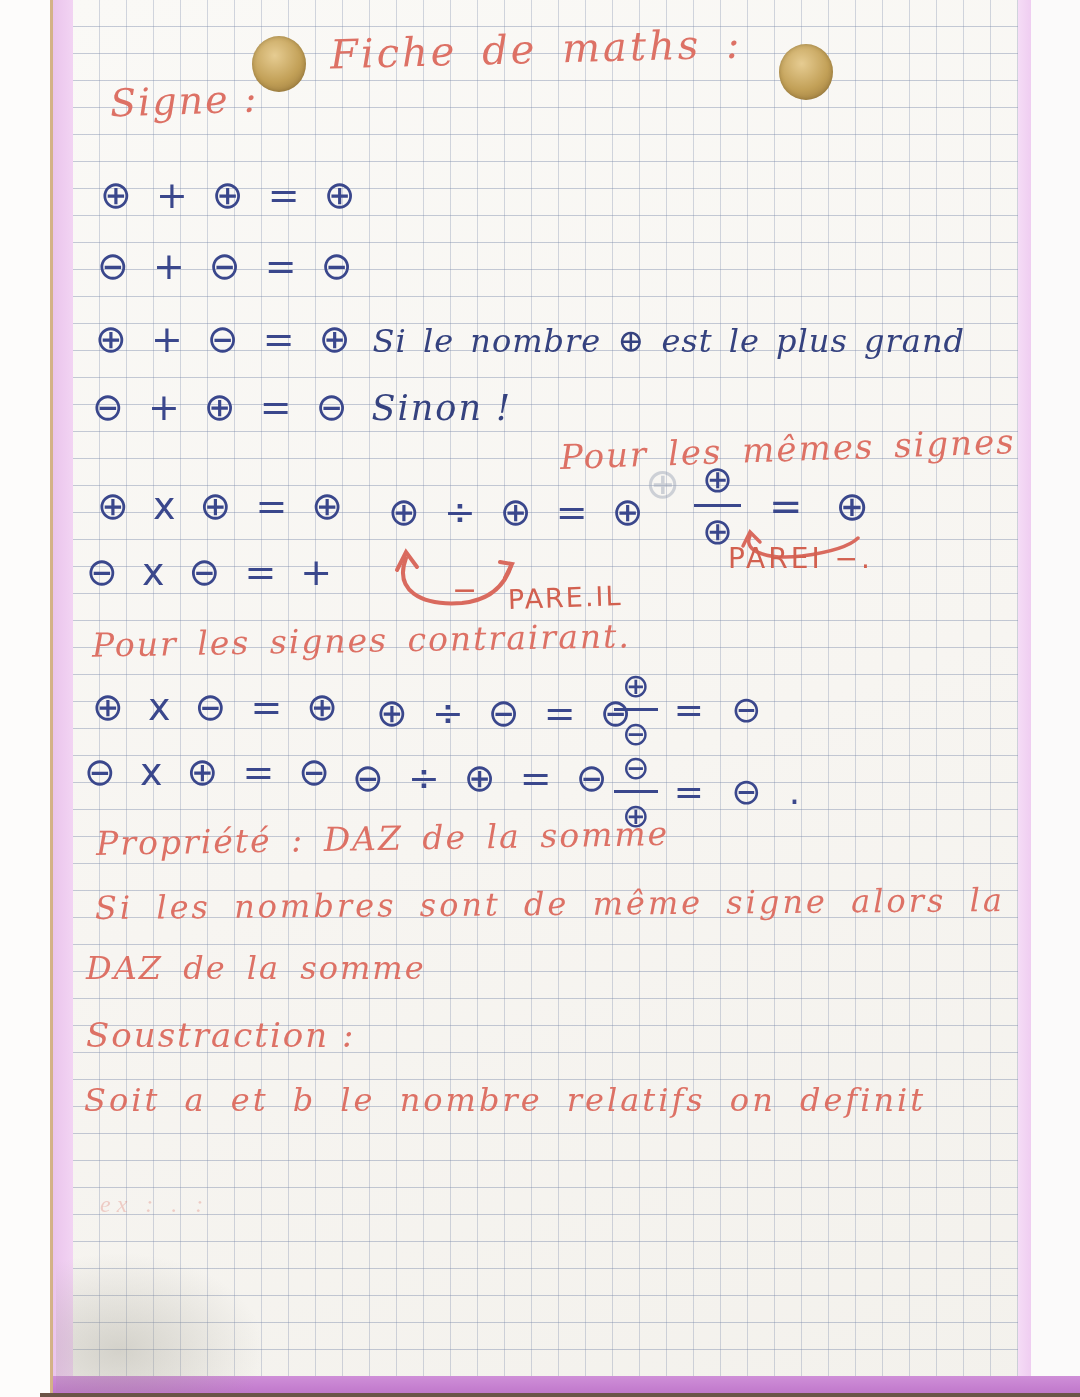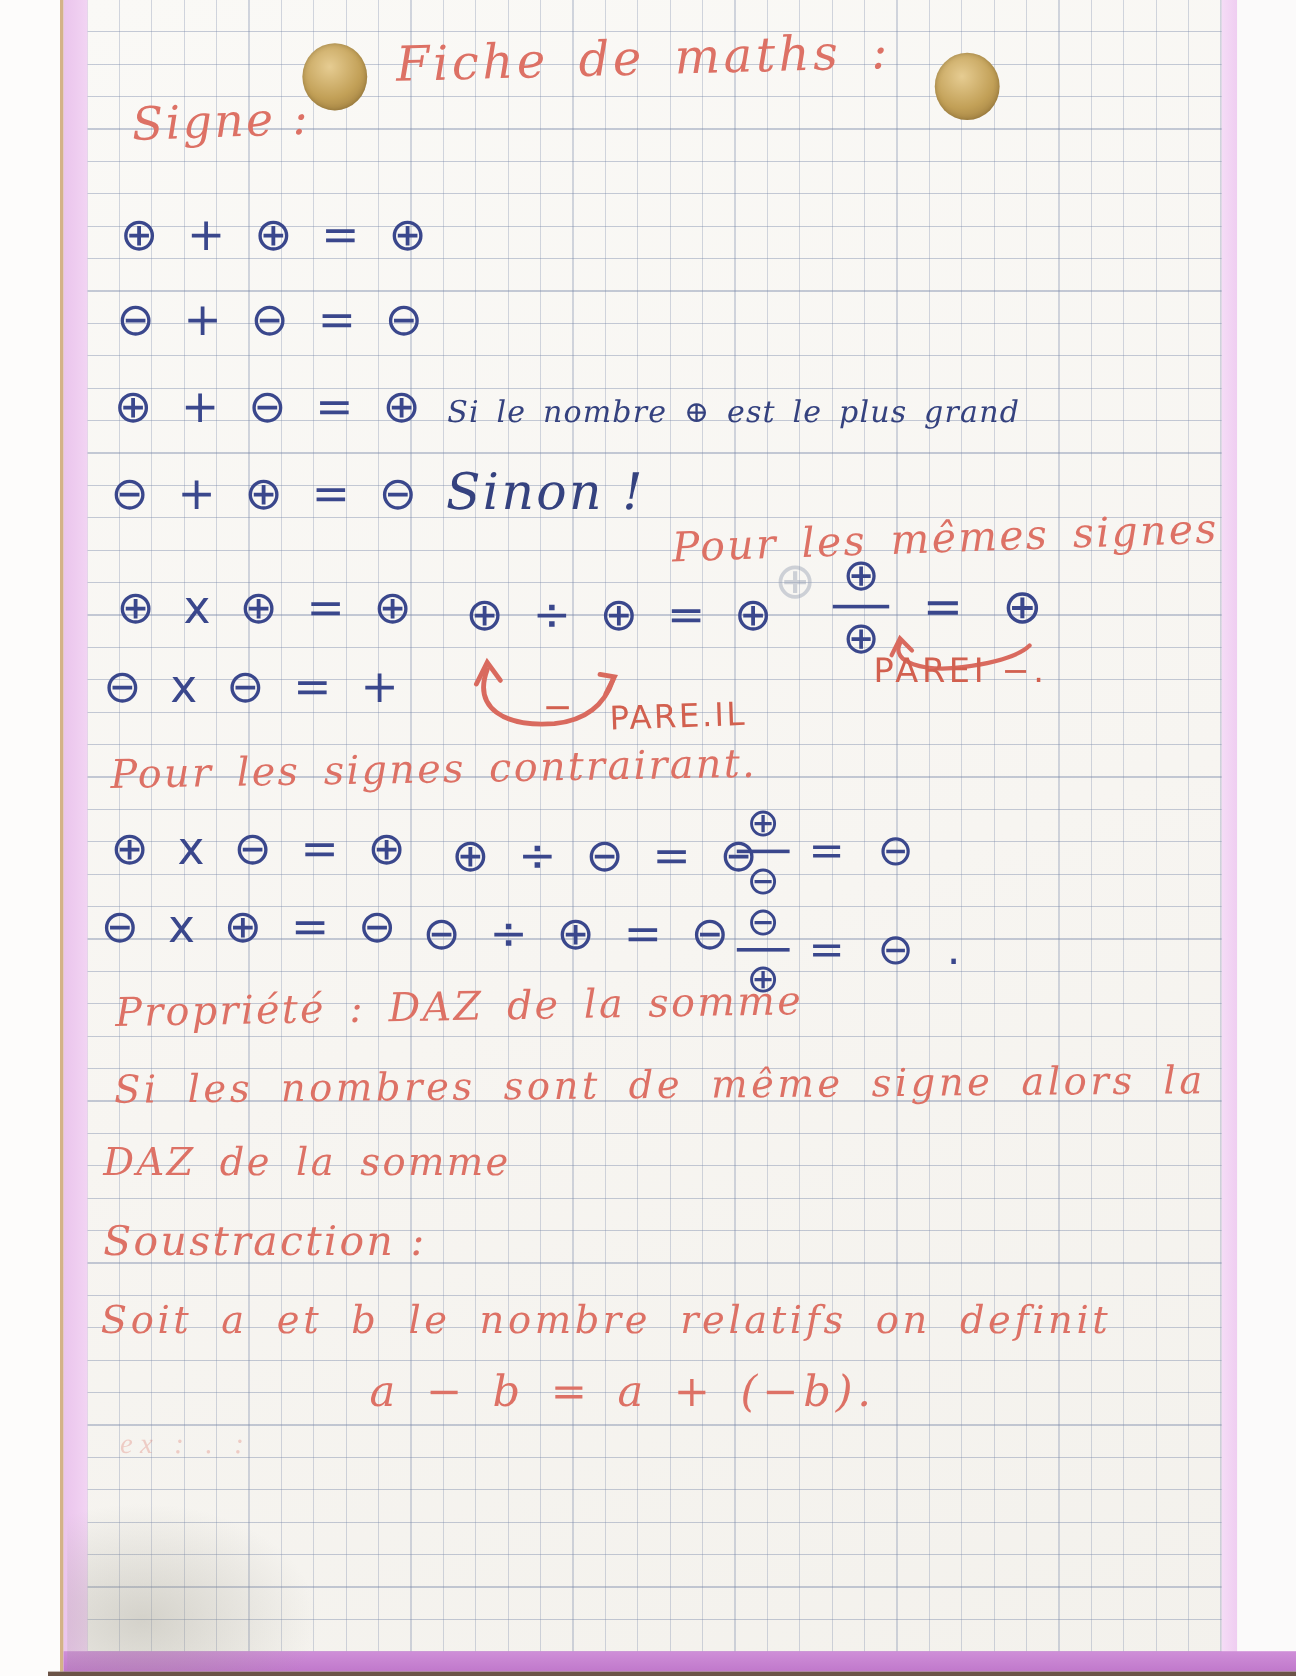--- a/index.html
+++ b/index.html
@@ -29,21 +29,21 @@
   .hole{position:absolute;width:54px;height:56px;border-radius:50%;
       background:radial-gradient(circle at 42% 35%, #e6cc92, #c2a057 55%, #9d7c3e 90%);
       box-shadow:0 0 4px rgba(90,70,30,.4) inset;}
   
   .abs{position:absolute;white-space:nowrap;line-height:1.05;}
   .red{color:#dd7165;font-family:"DejaVu Serif",serif;font-style:italic;}
   .red-cap{color:#d2604f;font-family:"DejaVu Sans",sans-serif;font-style:normal;}
   .blue{color:#3a478c;font-family:"DejaVu Sans",sans-serif;}
   .blue-hand{color:#35427f;font-family:"DejaVu Serif",serif;font-style:italic;}
   .eq{font-size:38px;letter-spacing:3px;word-spacing:6px;}
-  .note{font-size:25px;letter-spacing:1px;word-spacing:5px;text-align:right;}
+  .note{font-size:32px;letter-spacing:1px;word-spacing:5px;text-align:right;}
   .h-red{font-size:33px;letter-spacing:2px;word-spacing:7px;}
   .ghost{color:#9aa3b5;opacity:.45;}
   
   .frac-row{position:absolute;display:flex;align-items:center;}
   .frac{display:flex;flex-direction:column;align-items:center;}
   .frac .num{padding:0 8px 3px;border-bottom:3px solid #3a478c;}
   .frac .den{padding:3px 8px 0;}
   .frac-res{margin-left:16px;}
   svg{overflow:visible;}
 </style>
@@ -70,21 +70,21 @@
 
   <div class="abs blue eq" style="left:100px;top:176px;">⊕ + ⊕ = ⊕</div>
   <div class="abs blue eq" style="left:97px;top:247px;">⊖ + ⊖ = ⊖</div>
 
   <div class="abs" style="left:95px;top:320px;">
     <span class="blue eq">⊕ + ⊖ = ⊕</span>
     <span class="blue-hand note" style="margin-left:14px;">Si le nombre ⊕ est le plus grand</span>
   </div>
   <div class="abs" style="left:92px;top:388px;">
     <span class="blue eq">⊖ + ⊕ = ⊖</span>
-    <span class="blue-hand" style="font-size:42px;margin-left:16px;letter-spacing:2px;margin-top:36px;">Sinon !</span>
+    <span class="blue-hand" style="font-size:35px;margin-left:16px;letter-spacing:2px;margin-top:36px;">Sinon !</span>
   </div>
 
   <div class="abs red h-red" style="left:560px;top:432px;font-size:34px;transform:rotate(-2deg);">Pour les mêmes signes</div>
 
   <div class="abs blue eq" style="left:97px;top:487px;">⊕ x ⊕ = ⊕</div>
   <div class="abs blue eq" style="left:388px;top:493px;">⊕ ÷ ⊕ = ⊕</div>
 
   <div class="abs ghost" style="left:645px;top:462px;font-size:42px;">⊕</div>
 
   <div class="frac-row" style="left:694px;top:458px;">
@@ -134,15 +134,14 @@
     </div>
     <div class="frac-res blue" style="font-size:36px;letter-spacing:8px;">= ⊖ .</div>
   </div>
 
   <div class="abs red h-red" style="left:96px;top:822px;transform:rotate(-1deg);">Propriété : DAZ de la somme</div>
   <div class="abs red" style="left:95px;top:888px;font-size:32px;letter-spacing:3px;word-spacing:10px;transform:rotate(-0.5deg);">Si les nombres sont de même signe alors la</div>
   <div class="abs red" style="left:86px;top:952px;font-size:32px;letter-spacing:2px;word-spacing:8px;">DAZ de la somme</div>
 
   <div class="abs red" style="left:84px;top:1084px;font-size:32px;letter-spacing:3px;word-spacing:11px;">Soit a et b le nombre relatifs on definit</div>
   <div class="abs red" style="left:86px;top:1018px;font-size:34px;letter-spacing:2px;">Soustraction :</div>
-  <div class="abs red" style="left:308px;top:1142px;font-size:36px;letter-spacing:4px;word-spacing:6px;">a − b = a + (−b).</div>
   <div class="abs red" style="left:100px;top:1192px;font-size:24px;letter-spacing:6px;opacity:.3;font-family:Liberation Serif, serif;">ex : . :</div>
 </div>
 
 </body></html>

